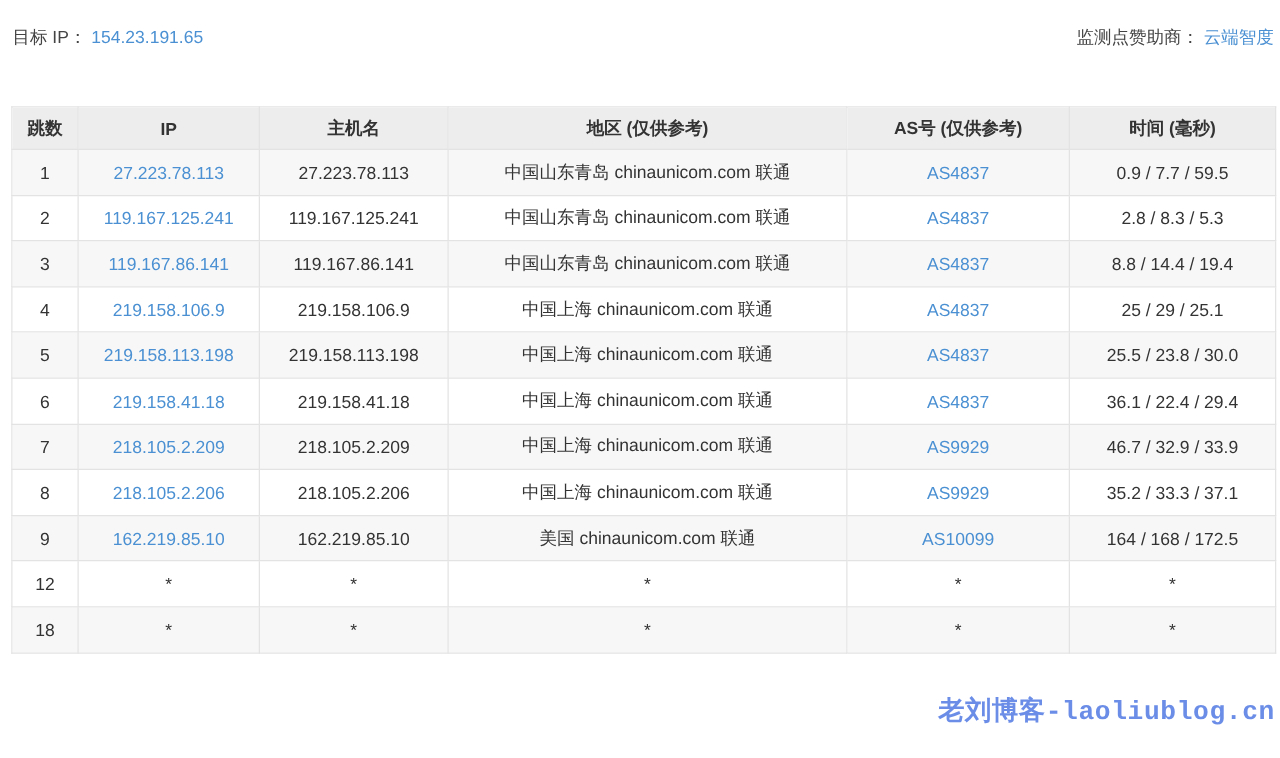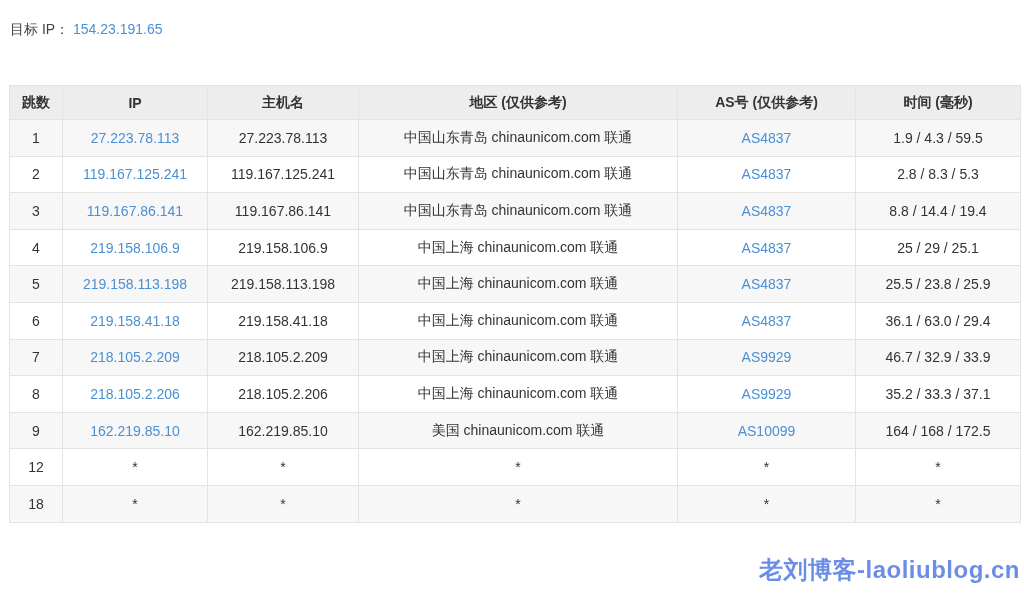--- a/index.html
+++ b/index.html
@@ -47,36 +47,41 @@
     height: 34px;
     font-weight: bold;
     color: #333;
   }
   .trace-table tbody td { height: 36.6px; color: #333; }
   .trace-table tbody tr:nth-child(odd) { background: var(--stripe-bg, #f7f7f7); }
   .watermark {
     position: absolute;
     top: 554px;
     right: 4px;
-    font-size: 24px;
+    font-size: 21px;
     font-weight: bold;
     color: var(--watermark, #426ee1);
     opacity: 0.78;
     letter-spacing: 0.5px;
     white-space: nowrap;
     pointer-events: none;
+    font-family: Liberation Mono, monospace;
   }
 </style>
 </head>
 <body style="--link: #4a90d2; --watermark: #426ee1; --header-bg: #ededed; --stripe-bg: #f7f7f7; --border: #e3e3e3;">
 
 <div class="topbar">
   <div class="pair">
     <span>目标 IP：</span>
     <a class="link">154.23.191.65</a>
+  </div>
+  <div class="pair">
+    <span>监测点赞助商：</span>
+    <a class="link">云端智度</a>
   </div>
 </div>
 
 <table class="trace-table">
   <colgroup>
     <col style="width:53px">
     <col style="width:145px">
     <col style="width:151px">
     <col style="width:319px">
     <col style="width:178px">
@@ -92,21 +97,21 @@
       <th>时间 (毫秒)</th>
     </tr>
   </thead>
   <tbody>
       <tr>
     <td>1</td>
     <td><a class="link">27.223.78.113</a></td>
     <td>27.223.78.113</td>
     <td>中国山东青岛 chinaunicom.com 联通</td>
     <td><a class="link">AS4837</a></td>
-    <td>1.9 / 4.3 / 59.5</td>
+    <td>0.9 / 7.7 / 59.5</td>
   </tr>
       <tr>
     <td>2</td>
     <td><a class="link">119.167.125.241</a></td>
     <td>119.167.125.241</td>
     <td>中国山东青岛 chinaunicom.com 联通</td>
     <td><a class="link">AS4837</a></td>
     <td>2.8 / 8.3 / 5.3</td>
   </tr>
       <tr>
@@ -124,29 +129,29 @@
     <td>中国上海 chinaunicom.com 联通</td>
     <td><a class="link">AS4837</a></td>
     <td>25 / 29 / 25.1</td>
   </tr>
       <tr>
     <td>5</td>
     <td><a class="link">219.158.113.198</a></td>
     <td>219.158.113.198</td>
     <td>中国上海 chinaunicom.com 联通</td>
     <td><a class="link">AS4837</a></td>
-    <td>25.5 / 23.8 / 25.9</td>
+    <td>25.5 / 23.8 / 30.0</td>
   </tr>
       <tr>
     <td>6</td>
     <td><a class="link">219.158.41.18</a></td>
     <td>219.158.41.18</td>
     <td>中国上海 chinaunicom.com 联通</td>
     <td><a class="link">AS4837</a></td>
-    <td>36.1 / 63.0 / 29.4</td>
+    <td>36.1 / 22.4 / 29.4</td>
   </tr>
       <tr>
     <td>7</td>
     <td><a class="link">218.105.2.209</a></td>
     <td>218.105.2.209</td>
     <td>中国上海 chinaunicom.com 联通</td>
     <td><a class="link">AS9929</a></td>
     <td>46.7 / 32.9 / 33.9</td>
   </tr>
       <tr>

